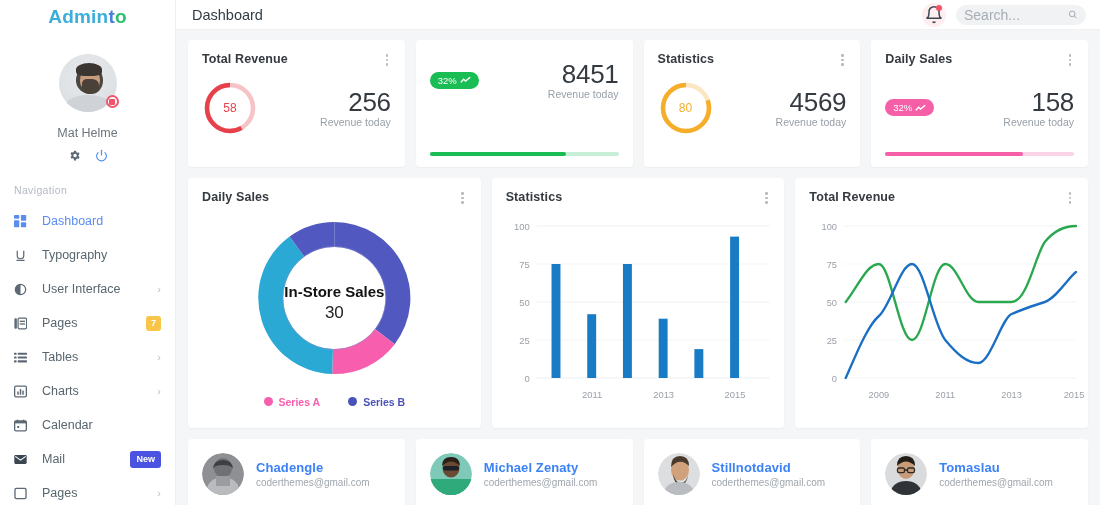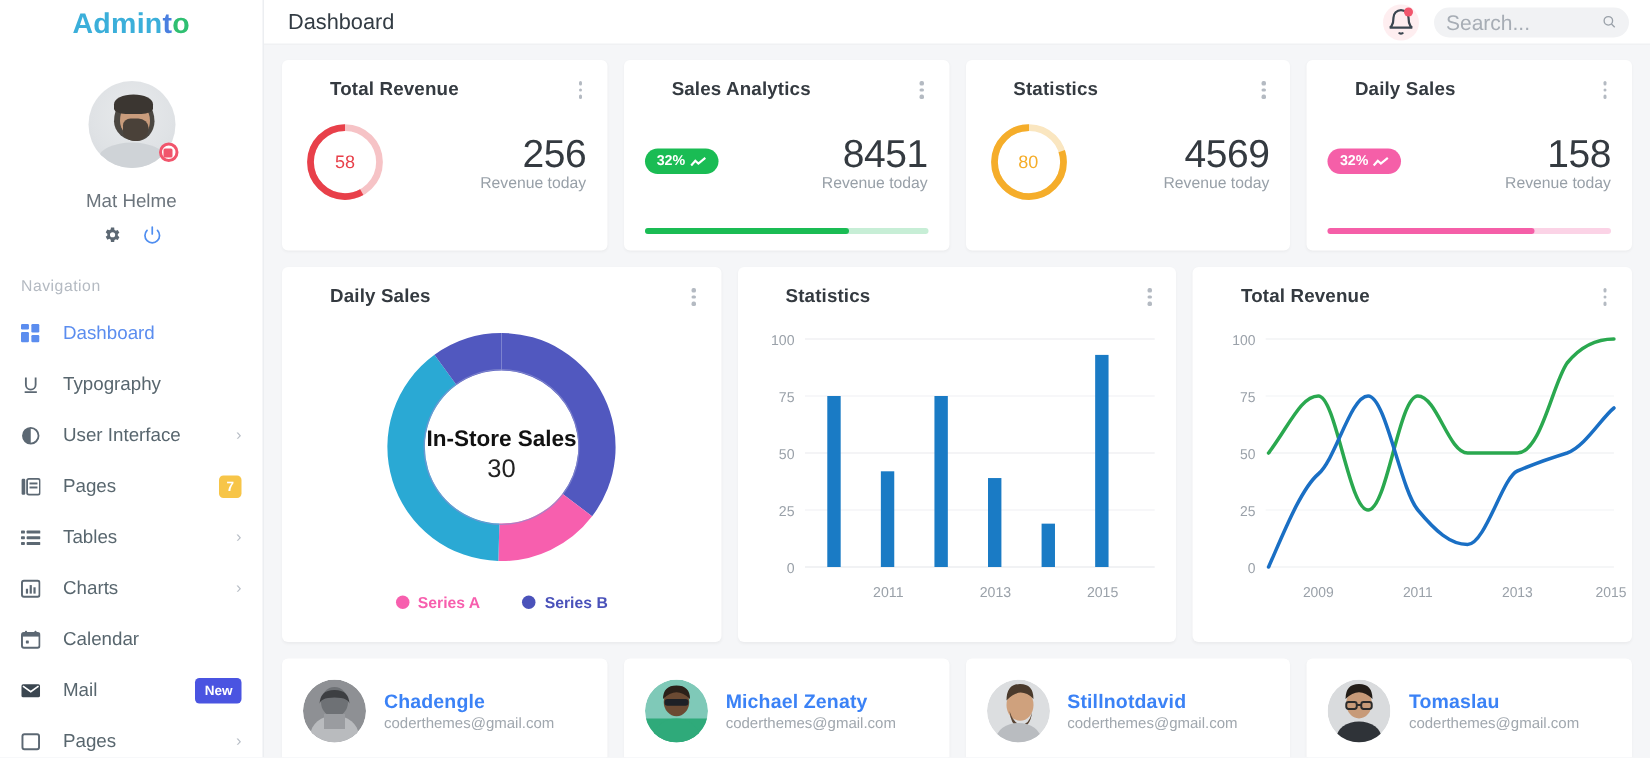--- a/index.html
+++ b/index.html
@@ -131,40 +131,40 @@
   .row { display: flex; gap: 11px; margin-bottom: 11px; }
   .card {
     background: #fff; border-radius: 4px;
     box-shadow: 0 1px 2px rgba(0,0,0,.045);
     flex: 1; position: relative;
   }
   .card-head {
     display: flex; align-items: flex-start;
     padding: 12px 13px 0 14px;
   }
-  .card-title { font-size: 12.5px; font-weight: bold; color: #343a40; letter-spacing: .1px; margin-left: 18px; }
+  .card-title { font-size: 12.5px; font-weight: bold; color: #343a40; letter-spacing: .1px; }
   .dots { margin-left: auto; color: #adb5bd; font-size: 12px; line-height: 9px; cursor: pointer;
           letter-spacing: 0; text-align: center; width: 10px; }
   .dots span { display:block; width:2.5px; height:2.5px; border-radius:50%; background:#b4bac2; margin: 2px auto; }
 
   
   .stat-card { height: 127px; }
   .stat-body { display: flex; align-items: center; padding: 10px 14px 0 14px; height: 70px; }
   .gauge { width: 56px; height: 56px; position: relative; }
   .gauge .gnum {
     position: absolute; inset: 0; display: flex; align-items: center; justify-content: center;
     font-size: 12px; font-weight: 500;
   }
   .stat-right { margin-left: auto; text-align: right; }
   .stat-num { font-size: 26px; color: #343a40; font-weight: 300; line-height: 28px; letter-spacing: -.3px;}
   .stat-sub { font-size: 10.5px; color: #98a0a8; margin-top: 0px; }
   .pill {
     display: inline-flex; align-items: center; gap: 3px;
     border-radius: 11px; padding: 3px 8px; color: #fff;
-    font-size: 9.5px; font-weight: bold;
+    font-size: 9.5px; font-weight: normal;
   }
   .pill.green { background: #1abc54; }
   .pill.pink  { background: #f55fa8; }
   .progress {
     position: absolute; left: 14px; right: 14px; bottom: 11px;
     height: 4px; border-radius: 3px;
   }
   .progress .fill { height: 4px; border-radius: 3px; }
 
   
@@ -385,28 +385,20 @@
               <div class="gnum" style="color:#e8404a">58</div>
             </div>
             <div class="stat-right">
               <div class="stat-num">256</div>
               <div class="stat-sub">Revenue today</div>
             </div>
           </div>
         </div>
 
         <div class="card stat-card">
-          <div class="card-head">
-            <div class="card-title">Sales Analytics</div>
-            <div class="dots">
-                <span></span>
-                <span></span>
-                <span></span>
-              </div>
-          </div>
           <div class="stat-body">
             <div class="pill green">
               <span>32%</span>
               <svg width="11" height="8" viewBox="0 0 14 10" fill="none" stroke="#fff" stroke-width="1.8">
                 <path d="M1 8l3.5-4 2.6 2.4L13 1.5"></path>
               </svg>
             </div>
             <div class="stat-right">
               <div class="stat-num">8451</div>
               <div class="stat-sub">Revenue today</div>

